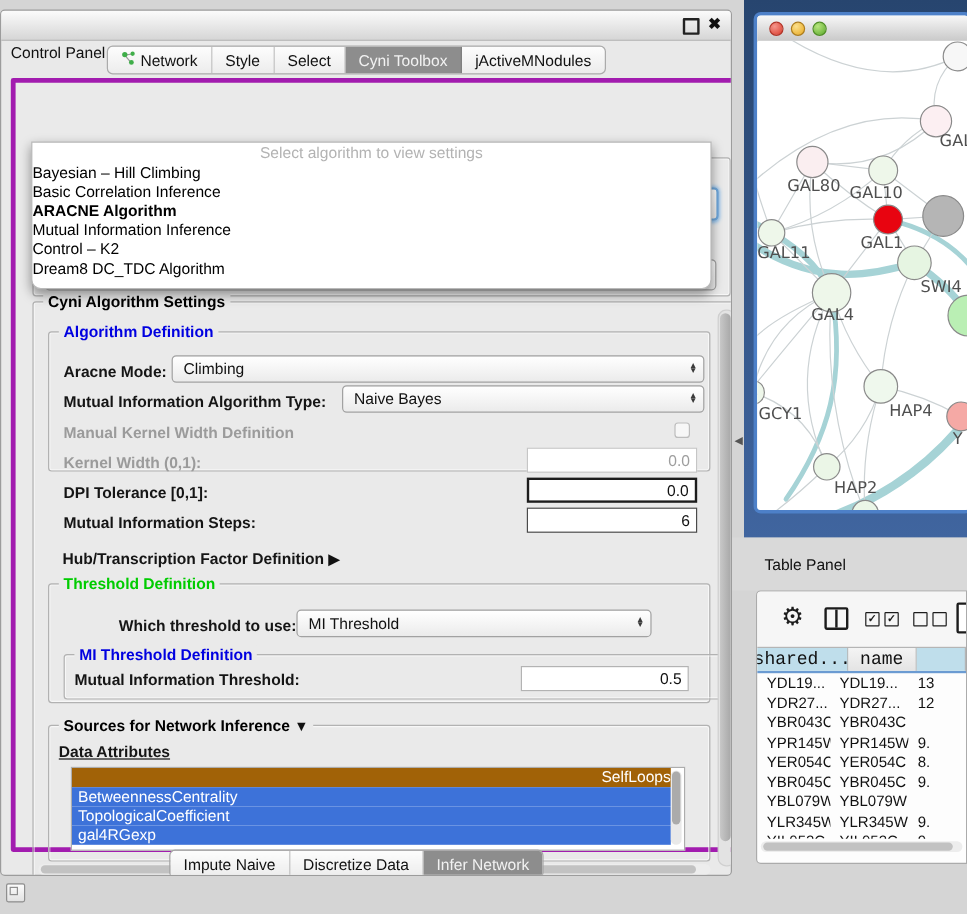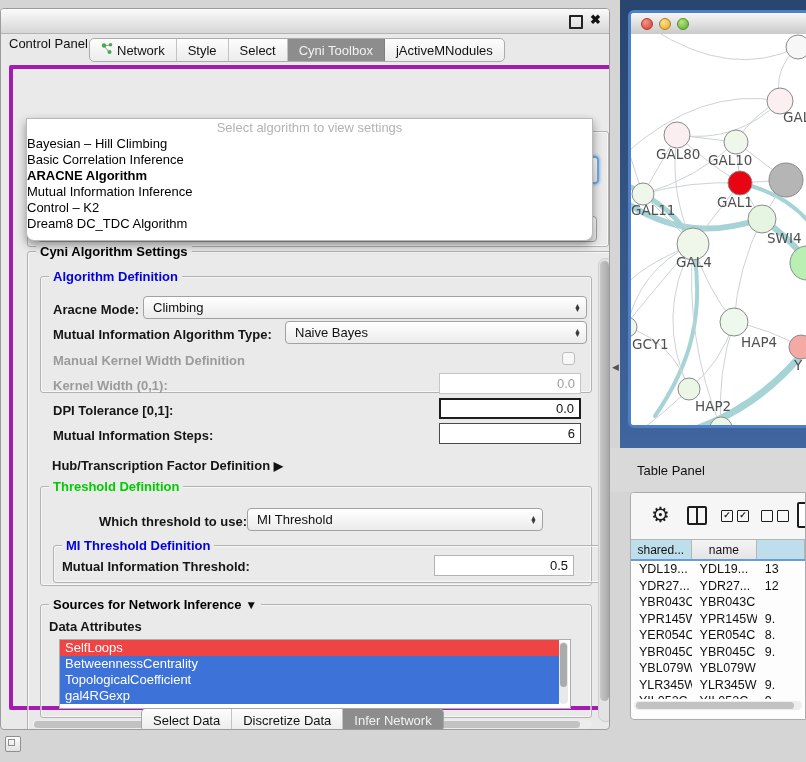--- a/index.html
+++ b/index.html
@@ -106,22 +106,22 @@
   #tp-toolbar{left:0;top:0;width:100%;height:46px;background:#f6f6f6;}
   #gear-icon{left:20px;top:12px;font-size:21px;color:#1c1c1c;line-height:20px;}
   #columns-icon{left:56px;top:13px;width:20px;height:19px;border:2px solid #1c1c1c;
       border-radius:2px;box-sizing:border-box;}
   #columns-icon div{position:absolute;left:7px;top:0;width:2px;height:15px;background:#1c1c1c;}
   .cb-ico{position:absolute;width:10px;height:10px;border:1.5px solid #1c1c1c;border-radius:1px;
       font-size:9px;line-height:9px;font-weight:bold;color:#1c1c1c;text-align:center;}
   #doc-icon{left:166px;top:9px;width:16px;height:22px;border:2px solid #1c1c1c;border-radius:2px;background:#fff;}
   #tbl-header{left:0;top:46px;width:100%;height:22px;display:flex;
       border-top:1px solid #b5b5b5;border-bottom:2px solid #6b9bd2;box-sizing:border-box;}
-  .th{font-size:12px;color:#111;display:flex;align-items:center;justify-content:center;
-      border-right:1px solid #b5b5b5;box-sizing:border-box;background:linear-gradient(#f4f4f4,#e4e4e4);}
+  .th{font-size:15px;color:#111;display:flex;align-items:center;justify-content:center;
+      border-right:1px solid #b5b5b5;box-sizing:border-box;background:linear-gradient(#f4f4f4,#e4e4e4);font-family:Liberation Mono, monospace;}
   .th.selcol{background:#bfdeeb;}
   #tbl-rows{left:0;top:68px;width:100%;height:138px;overflow:hidden;}
   .tr{display:flex;height:16.5px;}
   .td{font-size:12.5px;color:#111;padding-left:8px;box-sizing:border-box;
       display:flex;align-items:center;white-space:nowrap;overflow:hidden;}
   #tp-hsb{left:3px;top:208px;width:168px;height:9px;}
   #tp-hsb .thumb{width:158px;}
 
   #mini-panel-icon{left:5px;top:736px;width:14px;height:14px;border:1px solid #8f8f8f;
       border-radius:2px;background:linear-gradient(#fdfdfd,#e2e2e2);}
@@ -232,45 +232,45 @@
           <span class="lbl" style="left:8px;top:13px;">Mutual Information Threshold:</span>
           <div class="tfield" style="left:380px;top:9px;width:140px;height:21px;">0.5</div>
         </div>
       </div>
 
       <div class="groupbox" style="left:12px;top:352px;width:552px;height:114px;">
         <span class="grouptitle">
           <span>Sources for Network Inference</span>
           <span class="arrow-glyph"> ▼</span>
         </span>
-        <span class="lbl" style="left:8px;top:14px;">Data Attributes</span>
+        <span class="lbl" style="left:8px;top:14px;text-decoration:underline;">Data Attributes</span>
         <div id="attr-list" class="abs" style="left:18px;top:34px;">
           <div id="attr-vsb">
               <div class="thumb"></div>
             </div>
-        <div class="attr-item" style="background: #ef4444; width: 494px;">SelfLoops</div>
+        <div class="attr-item" style="background: #a16207; width: 494px; text-align: right;">SelfLoops</div>
             <div class="attr-item" style="background: rgb(61, 114, 217); width: 494px;">BetweennessCentrality</div>
             <div class="attr-item" style="background: rgb(61, 114, 217); width: 494px;">TopologicalCoefficient</div>
             <div class="attr-item" style="background: rgb(61, 114, 217); width: 494px;">gal4RGexp</div>
           </div>
       </div>
 
       <div class="hsb" style="left:4px;top:468px;width:560px;height:9px;">
           <div class="thumb" style="width:546px;"></div>
         </div>
       <div class="vsb" style="left:570px;top:6px;width:13px;height:462px;">
           <div class="thumb" style="height:440px;"></div>
         </div>
     </div>
 
   </div>
 
   <div id="bottom-tabs" class="abs">
       <div class="tab">
-        <span>Select Data</span>
+        <span>Impute Naive</span>
       </div>
       <div class="tab">
         <span>Discretize Data</span>
       </div>
       <div class="tab sel">
         <span>Infer Network</span>
       </div>
     </div>
 </div>
 

